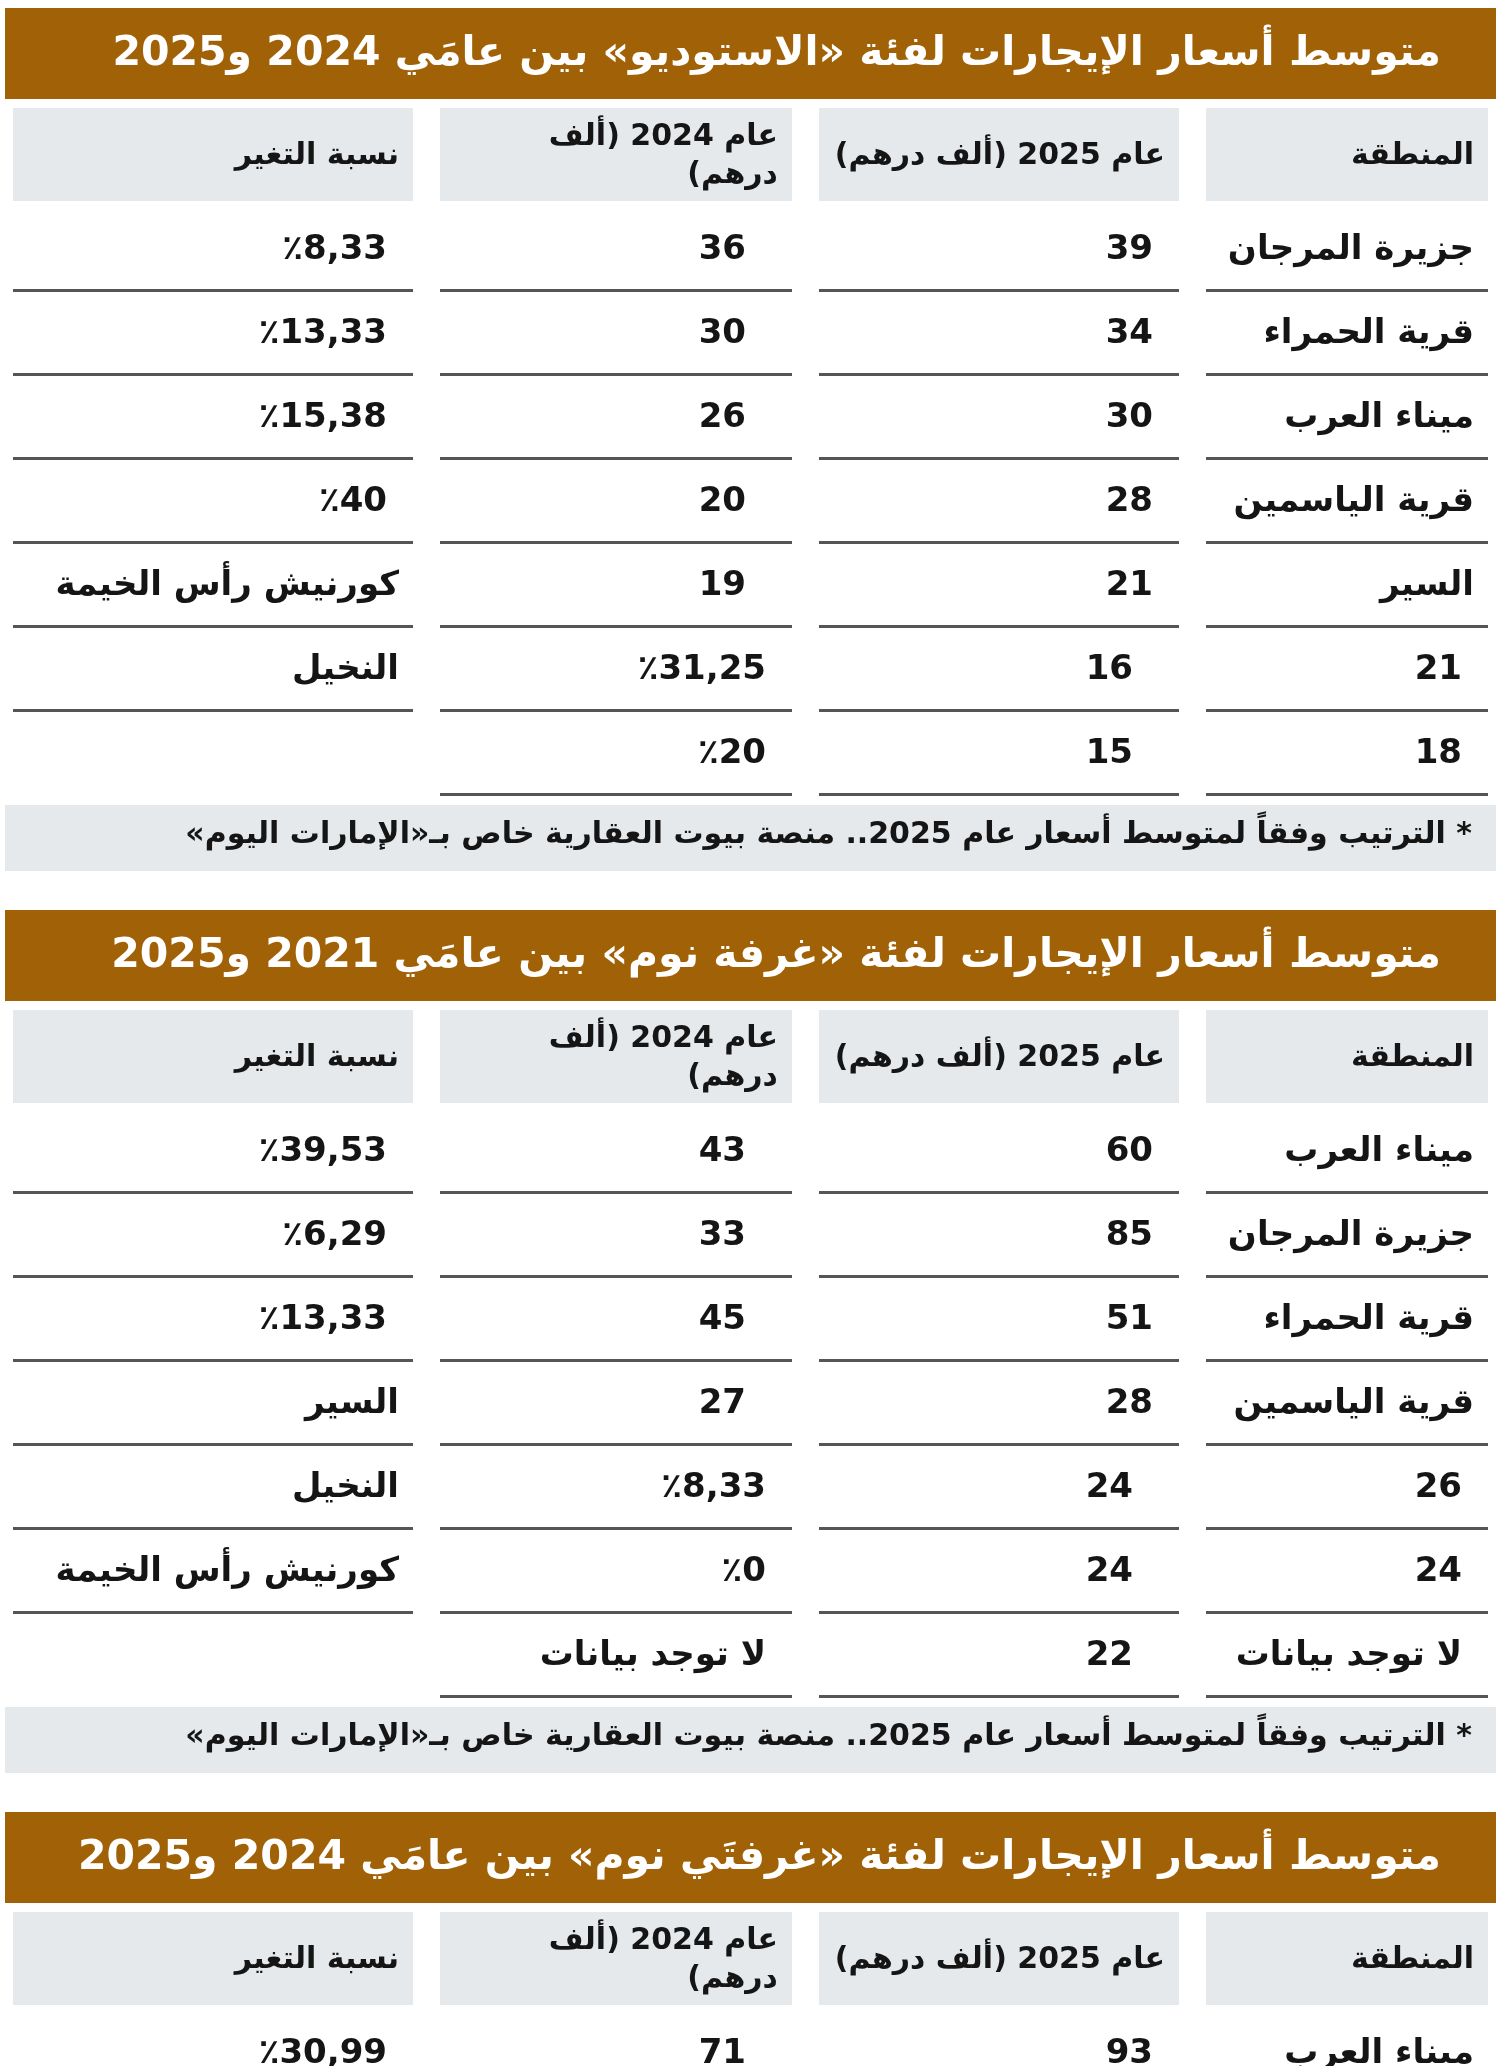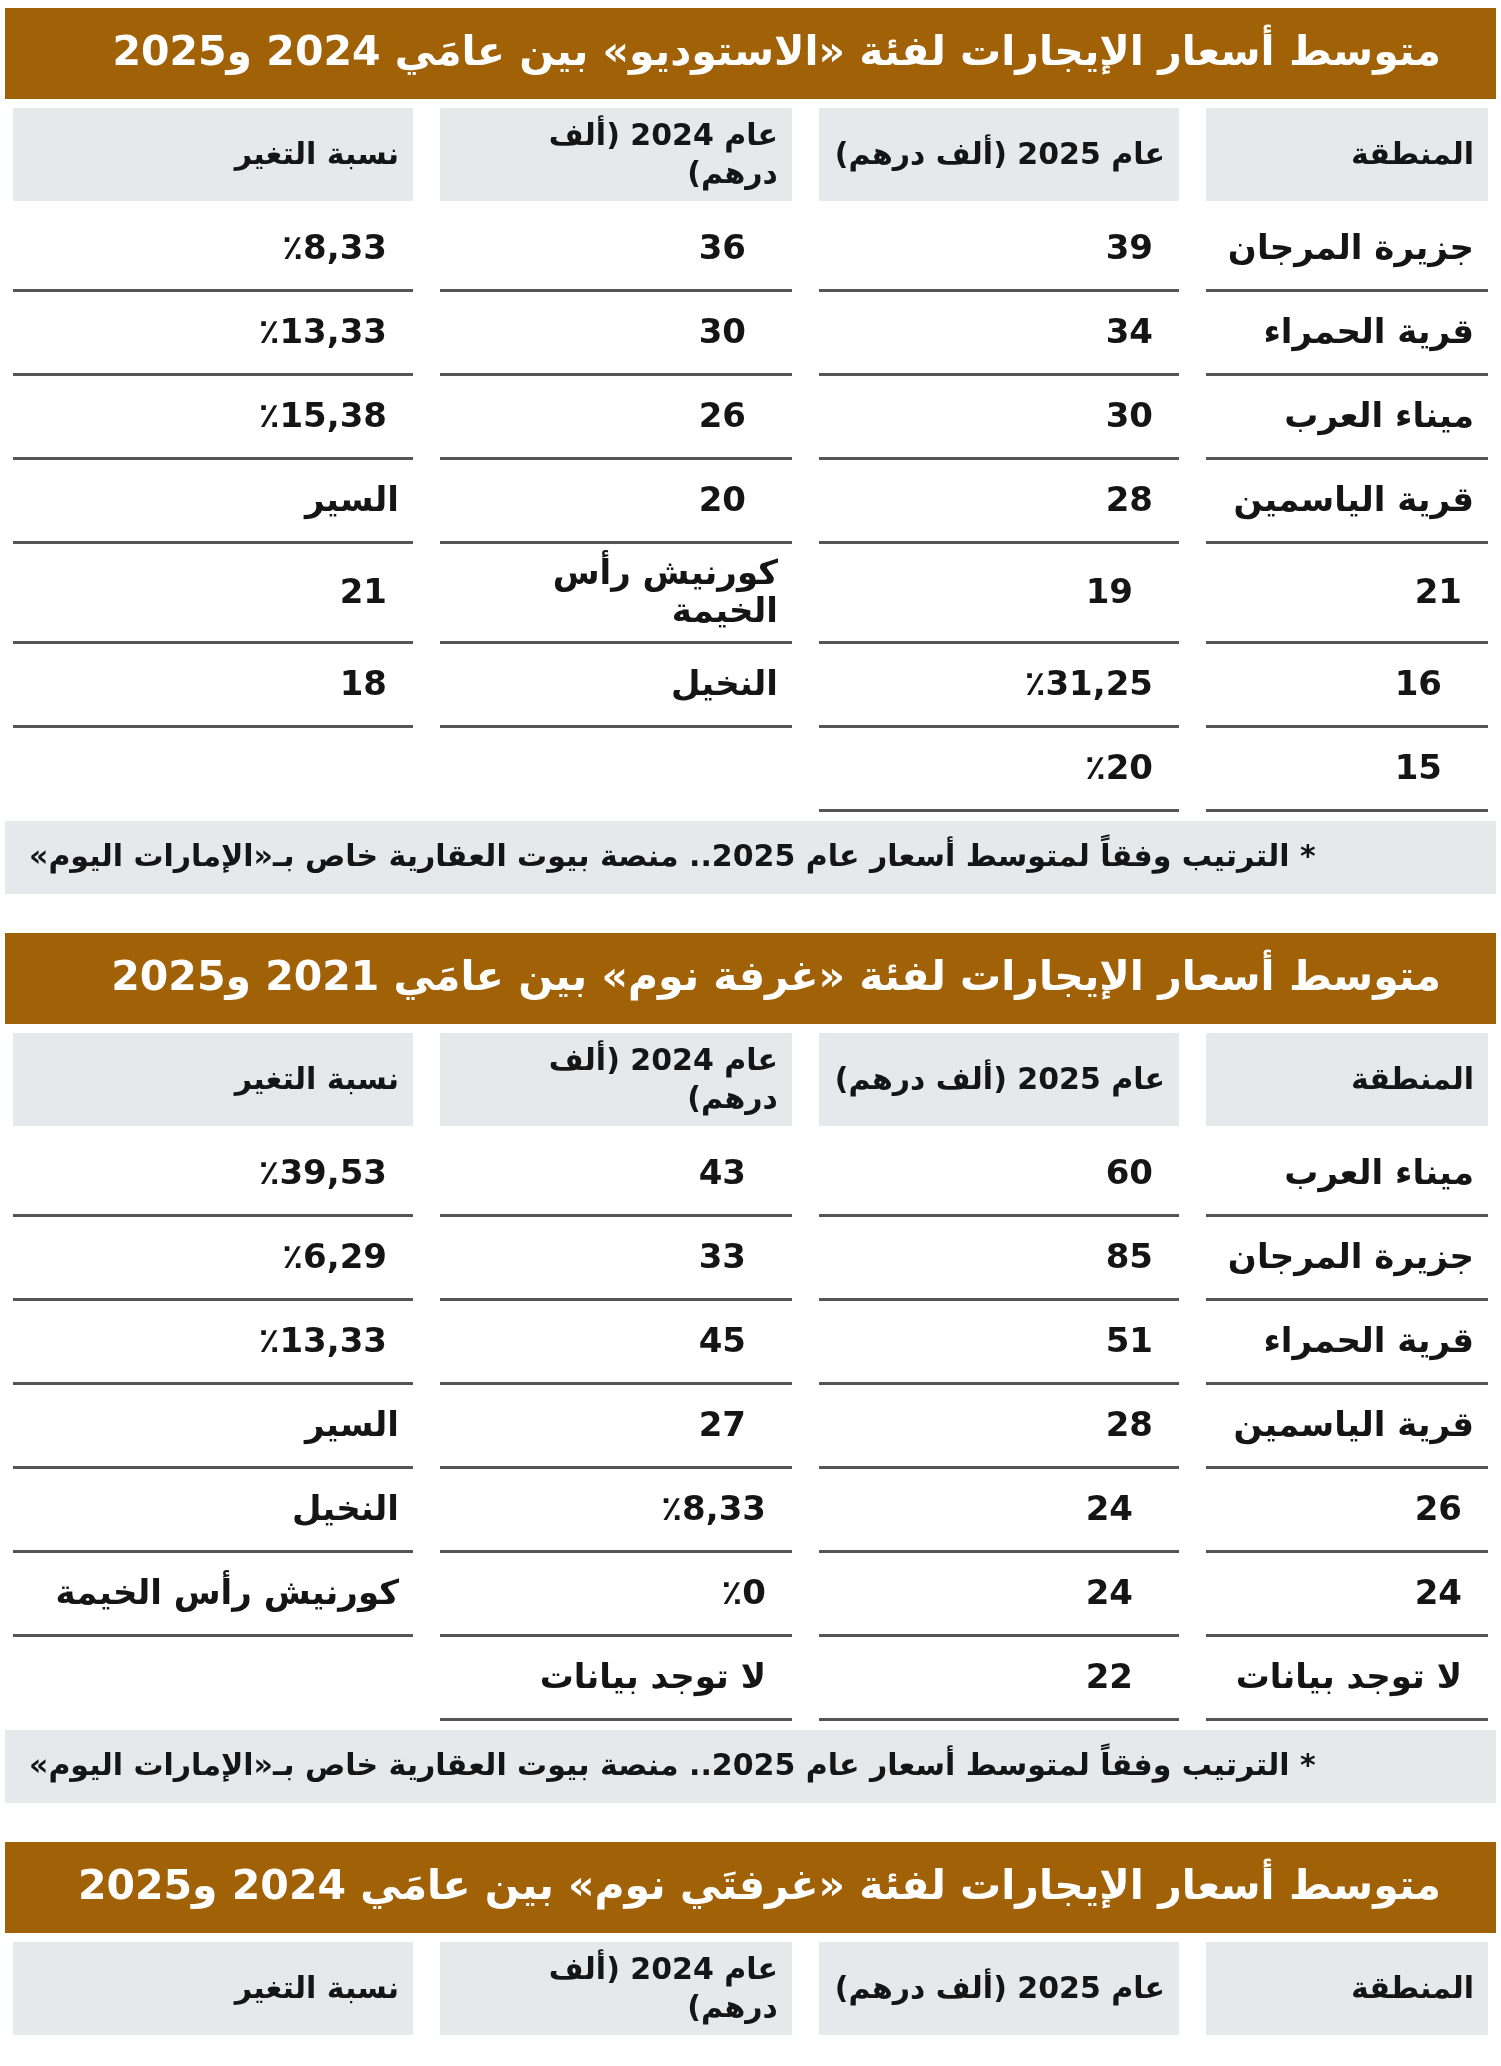--- a/index.html
+++ b/index.html
@@ -60,22 +60,22 @@
     line-height:1.1;
   }
   .cell.y2025{padding-right:26px;}
   .cell.y2024{padding-right:46px;}
   .cell.change{padding-right:26px;}
   .footnote{
     background:#e5e9ec;
     margin-top:9px;
     font-weight:bold;
     font-size:30px;
-    text-align:left;
-    padding:15px 24px 19px;
+    text-align:right;
+    padding:8px 24px 19px;
     line-height:1.3;
   }
 </style>
 </head>
 <body>
 
 <div class="page">
 
   <section class="table-block">
     <header class="title-bar">متوسط أسعار الإيجارات لفئة «الاستوديو» بين عامَي 2024 و2025</header>
@@ -92,20 +92,21 @@
         <div class="cell y2025">34</div>
         <div class="cell y2024">30</div>
         <div class="cell change">٪13,33</div>
         <div class="cell region">ميناء العرب</div>
         <div class="cell y2025">30</div>
         <div class="cell y2024">26</div>
         <div class="cell change">٪15,38</div>
         <div class="cell region">قرية الياسمين</div>
         <div class="cell y2025">28</div>
         <div class="cell y2024">20</div>
+        <div class="cell change">٪40</div>
         <div class="cell region">السير</div>
         <div class="cell y2025">21</div>
         <div class="cell y2024">19</div>
         <div class="cell region">كورنيش رأس الخيمة</div>
         <div class="cell y2025">21</div>
         <div class="cell y2024">16</div>
         <div class="cell change">٪31,25</div>
         <div class="cell region">النخيل</div>
         <div class="cell y2025">18</div>
         <div class="cell y2024">15</div>

